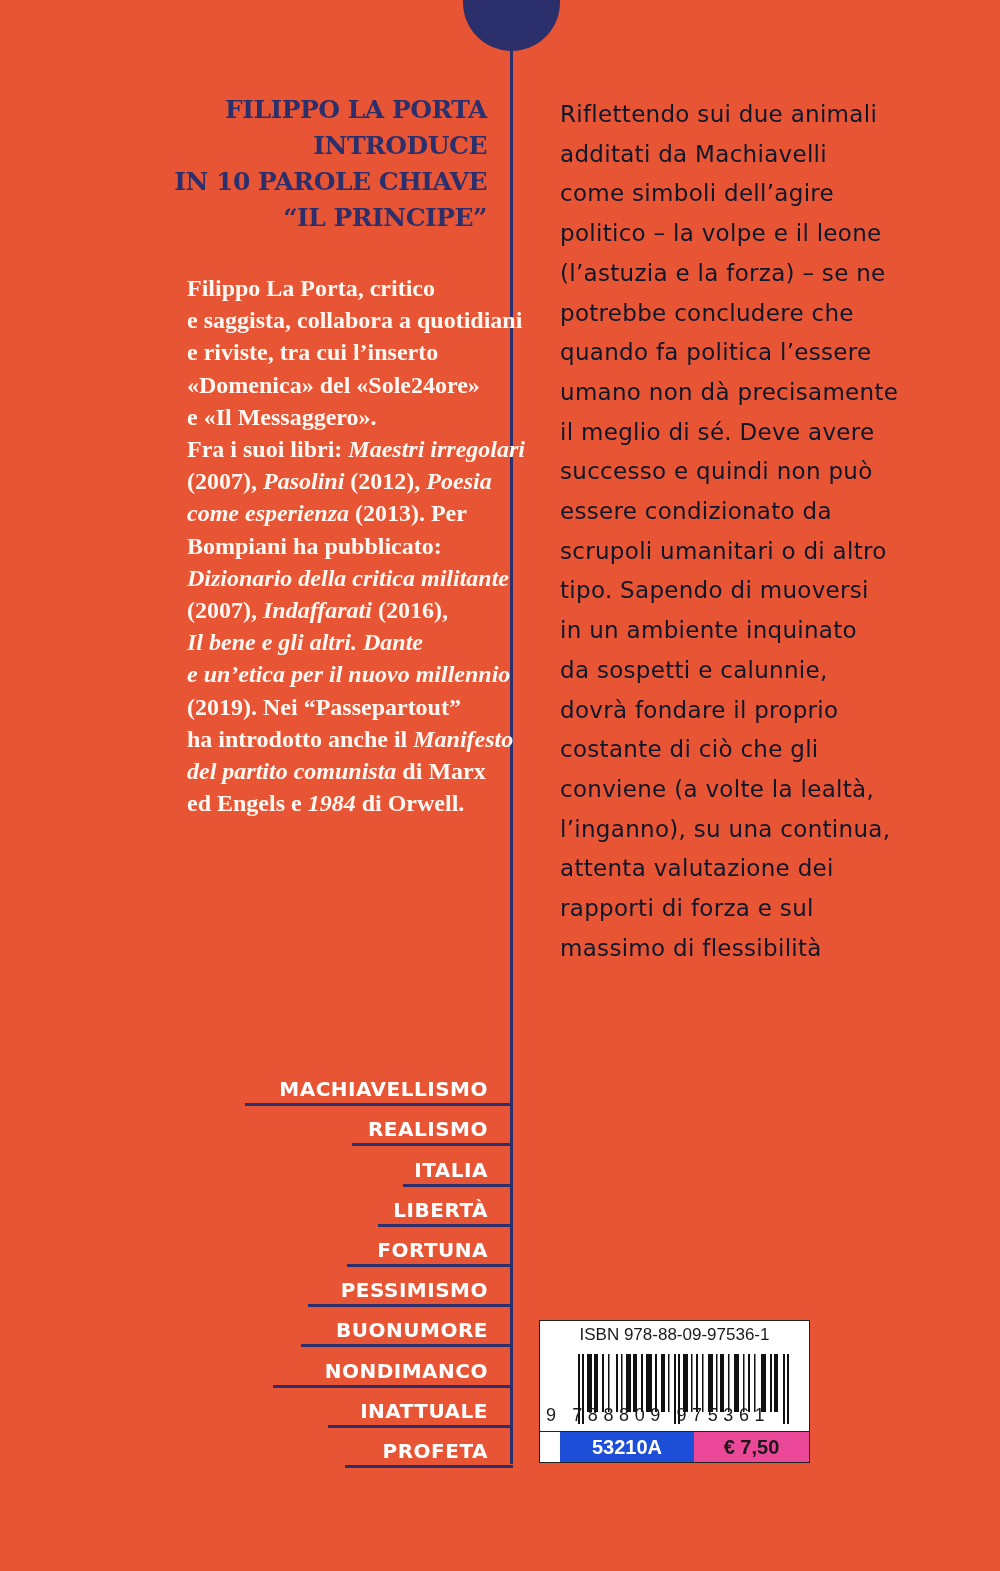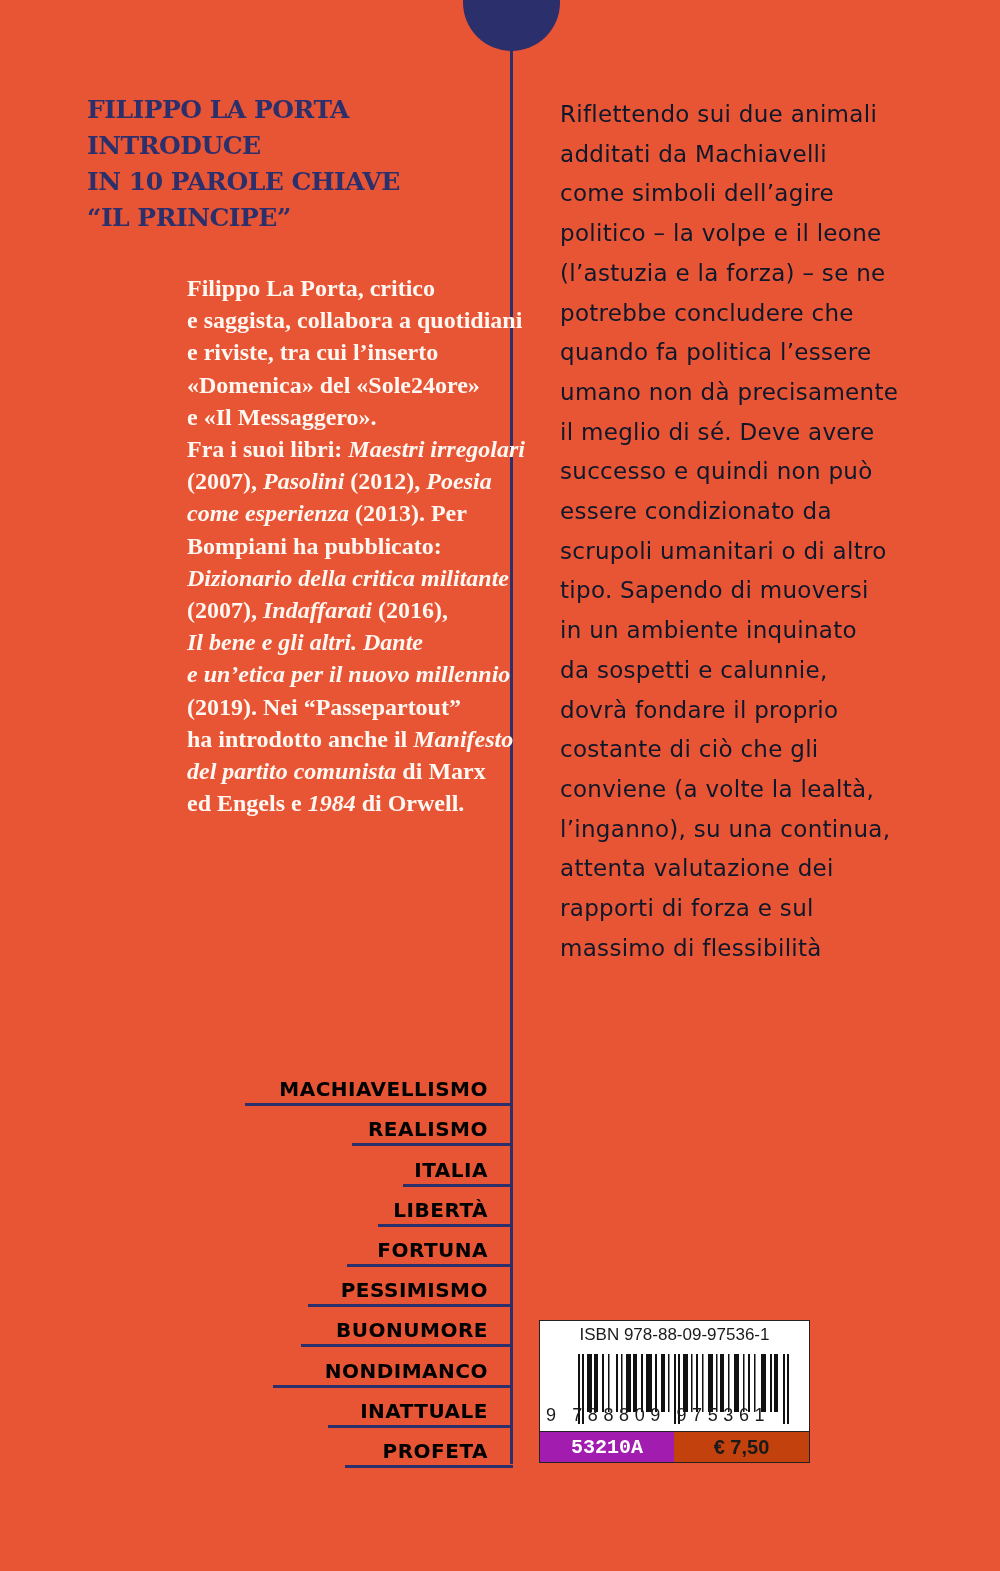--- a/index.html
+++ b/index.html
@@ -20,21 +20,21 @@
     position: absolute;
     left: 510px; top: 40px;
     width: 3px; height: 1424px;
     background: #2B2F6B;
   }
   .heading {
     position: absolute;
     right: 513px;
     top: 92px;
     width: 400px;
-    text-align: left;
+    text-align: right;
     font-family: "DejaVu Serif", serif;
     font-weight: bold;
     font-size: 25px;
     line-height: 36px;
     color: #2B2F6B;
     letter-spacing: -0.5px;
   }
   .heading div { white-space: nowrap; }
   .bio {
     position: absolute;
@@ -59,21 +59,21 @@
     position: relative;
     height: 40.2px;
   }
   .kw .label {
     position: absolute;
     right: 25px; bottom: 5px;
     font-family: "DejaVu Sans", sans-serif;
     font-weight: bold;
     font-size: 20px;
     letter-spacing: 0.5px;
-    color: #000000;
+    color: #ffffff;
     white-space: nowrap;
   }
   .kw .rule {
     position: absolute;
     right: 0; bottom: 0;
     height: 3px;
     background: #2B2F6B;
   }
   .blurb {
     position: absolute;
@@ -119,30 +119,30 @@
   }
   .price-row {
     position: absolute;
     left: 0; right: 0; bottom: 0;
     height: 30px;
     border-top: 1px solid #222;
     display: flex;
   }
   .code-cell {
     width: 134px;
-    background: #a21caf;
+    background: #1d4ed8;
     color: #FFFFFF;
-    font-family: Liberation Mono, monospace;
+    font-family: Liberation Sans, sans-serif;
     font-weight: bold;
     font-size: 20px;
-    display: flex; align-items: center; justify-content: center;
+    display: flex; align-items: center; justify-content: center; margin-left: 20px;
   }
   .price-cell {
     flex: 1;
-    background: #c2410c;
+    background: #ec4899;
     color: #1a1a1a;
     font-family: "Liberation Sans", sans-serif;
     font-weight: bold;
     font-size: 20px;
     display: flex; align-items: center; justify-content: center;
   }
 </style>
 </head>
 <body>
 

